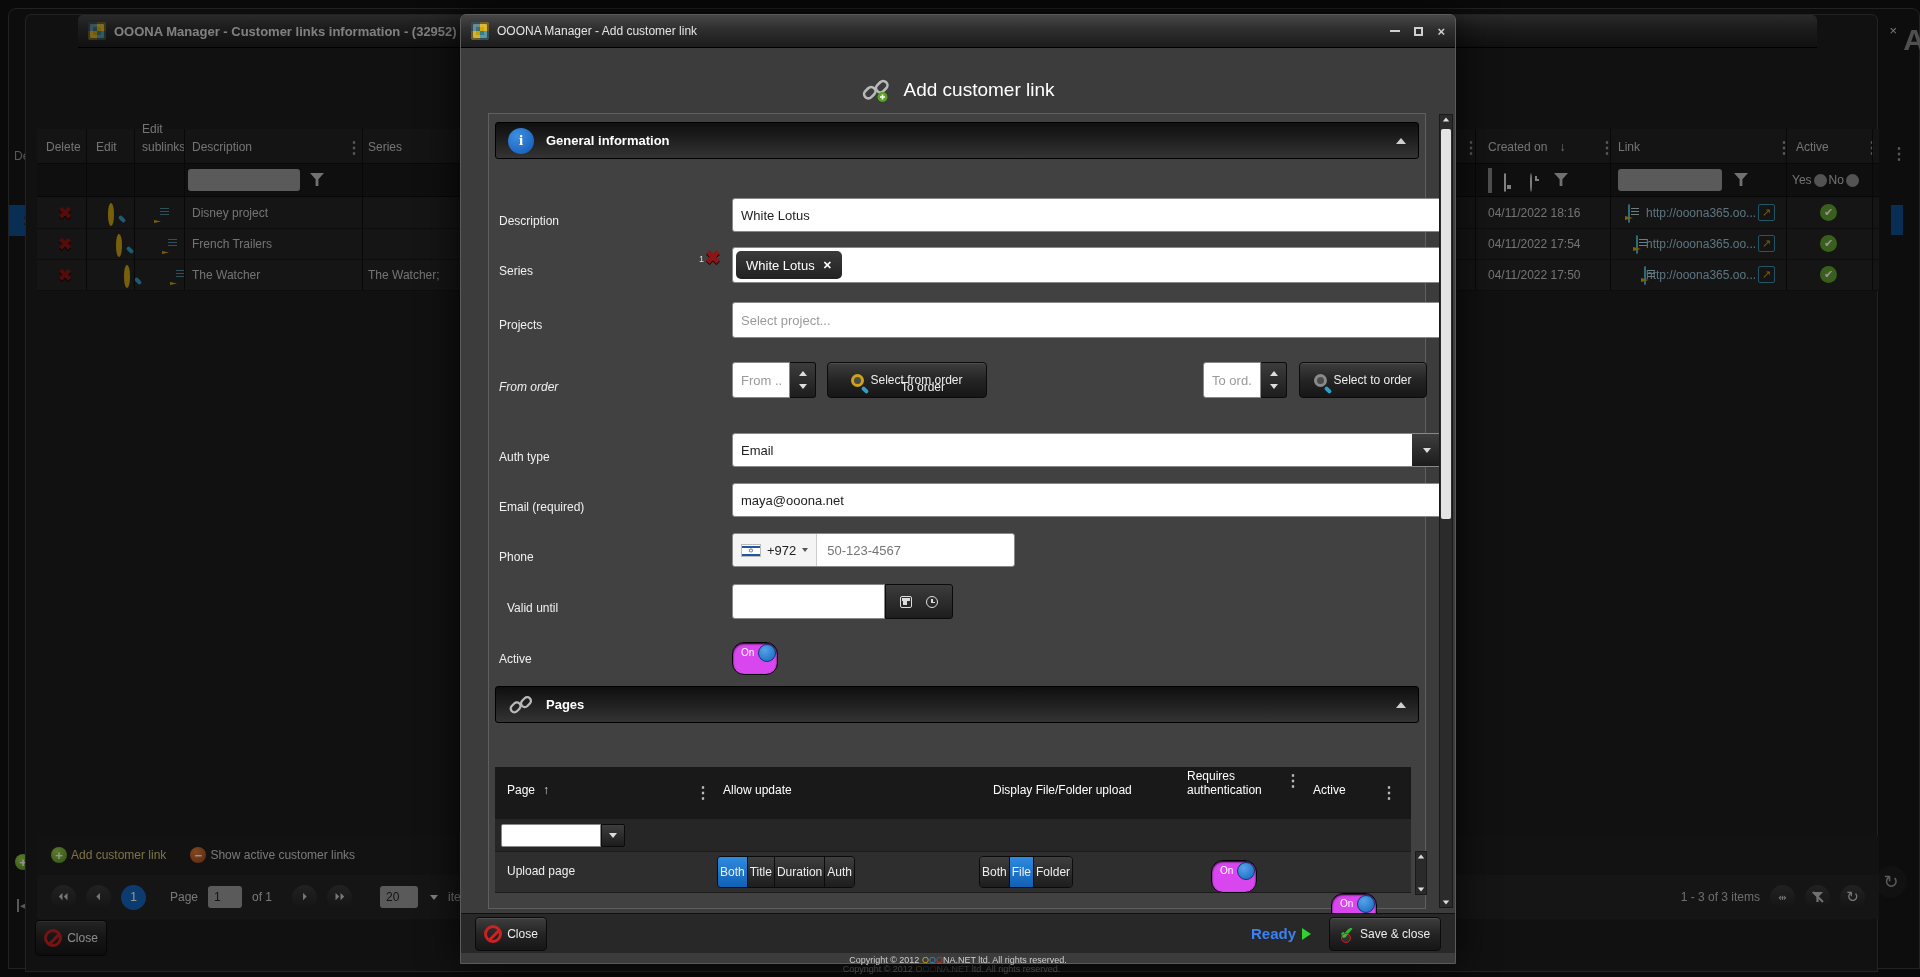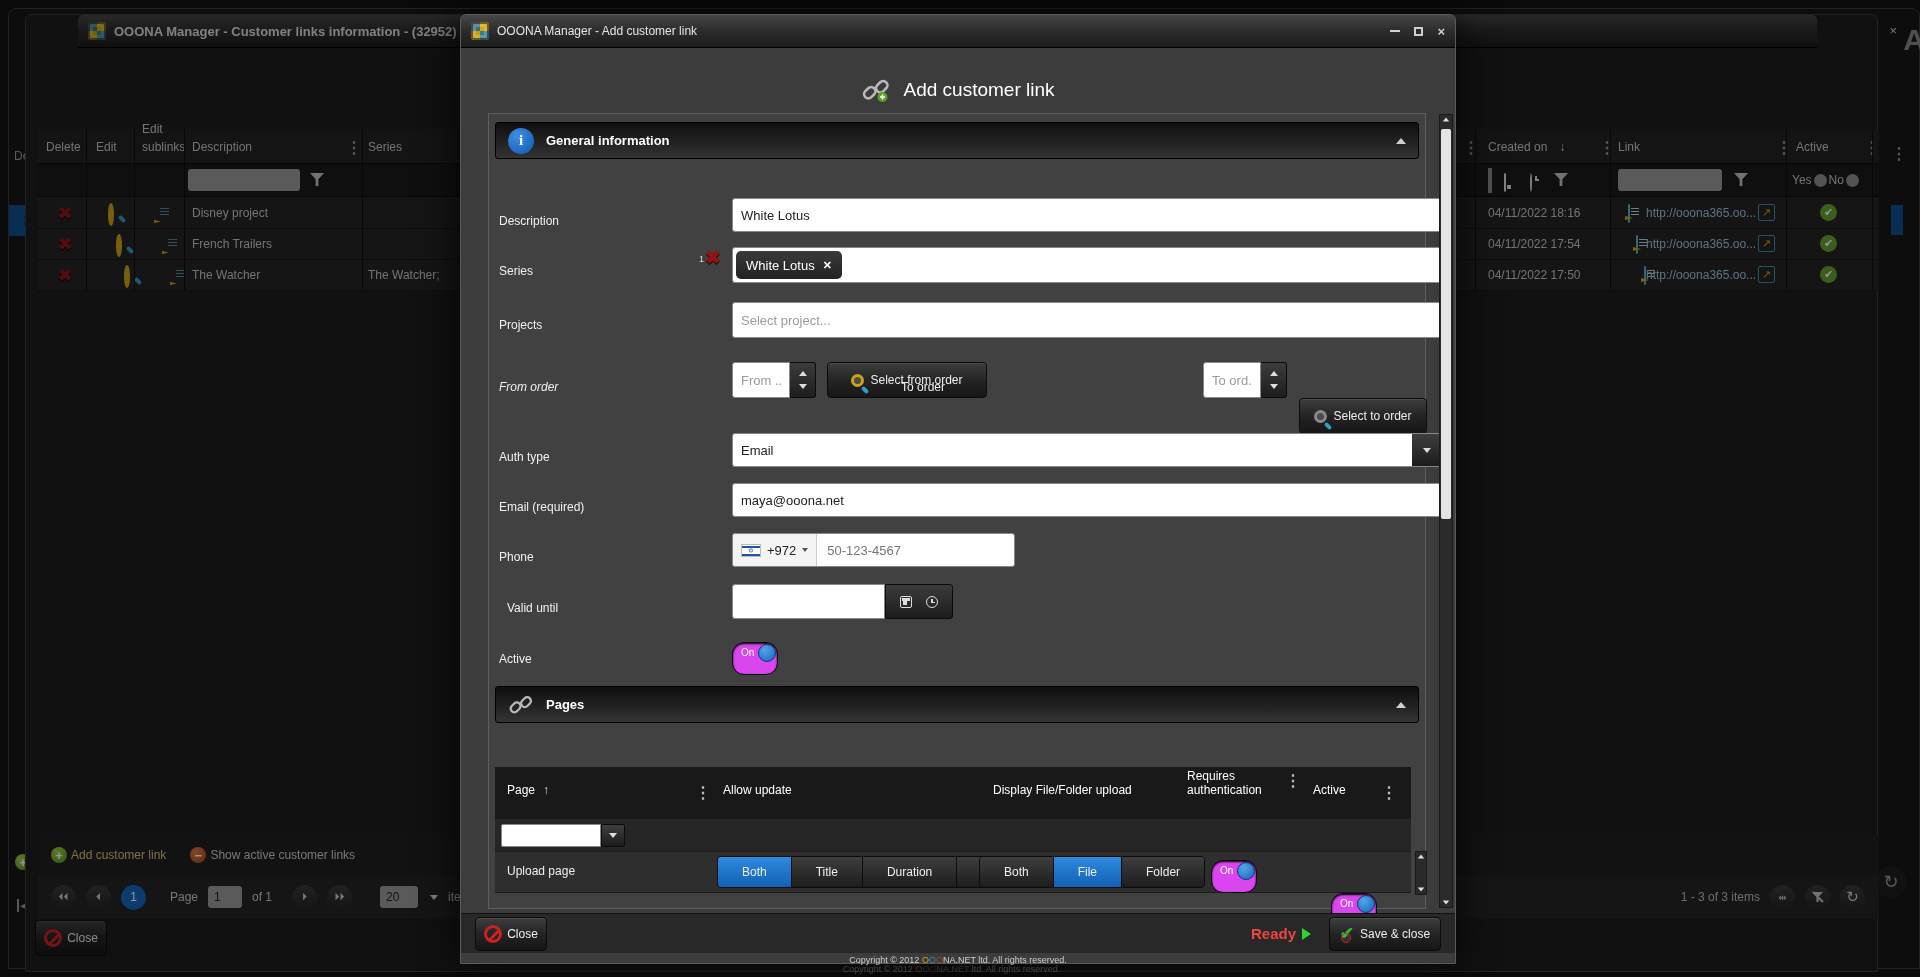--- a/index.html
+++ b/index.html
@@ -117,28 +117,28 @@
   .sechdr { position:absolute; left:6px; right:6px; height:37px;
     background:linear-gradient(#0f0f0f,#222 55%,#343434); border:1px solid #000; border-radius:3px;
     display:flex; align-items:center; gap:12px; padding:0 12px; color:#fff;
     font-size:13px; font-weight:bold; }
   .infodot { width:26px; height:26px; border-radius:50%; background:radial-gradient(circle at 35% 30%,#3d8fe0,#1257b5);
     color:#fff; font-size:15px; font-weight:bold; font-family:"Liberation Serif",serif;
     display:flex; align-items:center; justify-content:center; }
   .frmlabel { position:absolute; left:10px; width:190px; color:#f0f0f0; font-size:12px; }
 
   .seg { display:flex; border-radius:4px; overflow:hidden; border:1px solid #0b0b0b; }
-  .seg .opt { padding:0 24px; height:30px; display:flex; align-items:center; color:#eee; font-size:12px;
+  .seg .opt { padding:0 2px; height:30px; display:flex; align-items:center; color:#eee; font-size:12px;
     background:linear-gradient(#3e3e3e,#1d1d1d); border-right:1px solid #0b0b0b; }
   .seg .opt:last-child { border-right:none; }
   .seg .opt.sel { background:linear-gradient(#2e8ae0,#1161b5); }
 
   .ptable { position:absolute; left:6px; right:24px; }
   .ptable .phead { position:absolute; background:#191919; color:#fff; font-size:12px; }
-  .ready { color:#ef4444; font-weight:bold; font-size:15px; display:flex; align-items:center; gap:6px; }
+  .ready { color:#3b82f6; font-weight:bold; font-size:15px; display:flex; align-items:center; gap:6px; }
   .ready::after { content:""; width:0; height:0; border-top:6px solid transparent;
     border-bottom:6px solid transparent; border-left:9px solid #2fd42f; display:inline-block; }
   .savecheck { position:relative; color:#2db82d; font-size:17px; font-weight:bold; }
   .savecheck::after { content:""; position:absolute; left:1px; bottom:1px; width:8px; height:8px;
     border:1.6px solid #c22; border-radius:50%; background:rgba(255,255,255,.08); }
   .copyline { font-size:9px; color:#cfcfcf; text-align:center; }
   .copyline .brand1{ color:#cfa313; } .copyline .brand2{ color:#2d87c8; } .copyline .brand3{ color:#b23a2a; }
   .flagIL { position:relative; width:20px; height:13px; background:#fff; border:1px solid #bbb; }
   .flagIL::before { content:""; position:absolute; left:0; right:0; top:1px; height:2px; background:#2257a0;
     box-shadow:0 8px 0 #2257a0; }
@@ -364,21 +364,21 @@
     <div class="btn abs" style="left:338px; top:248px; width:160px; height:36px;">
       <span class="mag"></span>
       <span>Select from order</span>
     </div>
     <div class="frmlabel" style="left:412px; top:266px; width:120px;">To order</div>
     <input class="winput abs" style="left: 714px; top: 248px; width: 58px; height: 36px; border-radius: 3px 0px 0px 3px;" placeholder="To ord...">
     <div class="spin abs" style="left:772px; top:248px; height:36px;">
       <span class="ic i-tri-up"></span>
       <span class="ic i-tri-dn"></span>
     </div>
-    <div class="btn abs" style="left:810px; top:248px; width:128px; height:36px;margin-top:36px;">
+    <div class="btn abs" style="left:810px; top:248px; width:128px; height:36px;">
       <span class="mag gray"></span>
       <span>Select to order</span>
     </div>
 
     <div class="frmlabel" style="top:336px;">Auth type</div>
     <div class="winput abs" style="left:243px; top:319px; width:711px; height:34px; padding:0;">
       <span style="padding:0 8px;">Email</span>
       <span style="margin-left:auto; width:30px; align-self:stretch; background:linear-gradient(#3e3e3e,#1c1c1c); border-radius:0 2px 2px 0; display:flex; align-items:center; justify-content:center;">
           <span class="ic i-tri-dn"></span>
         </span>

